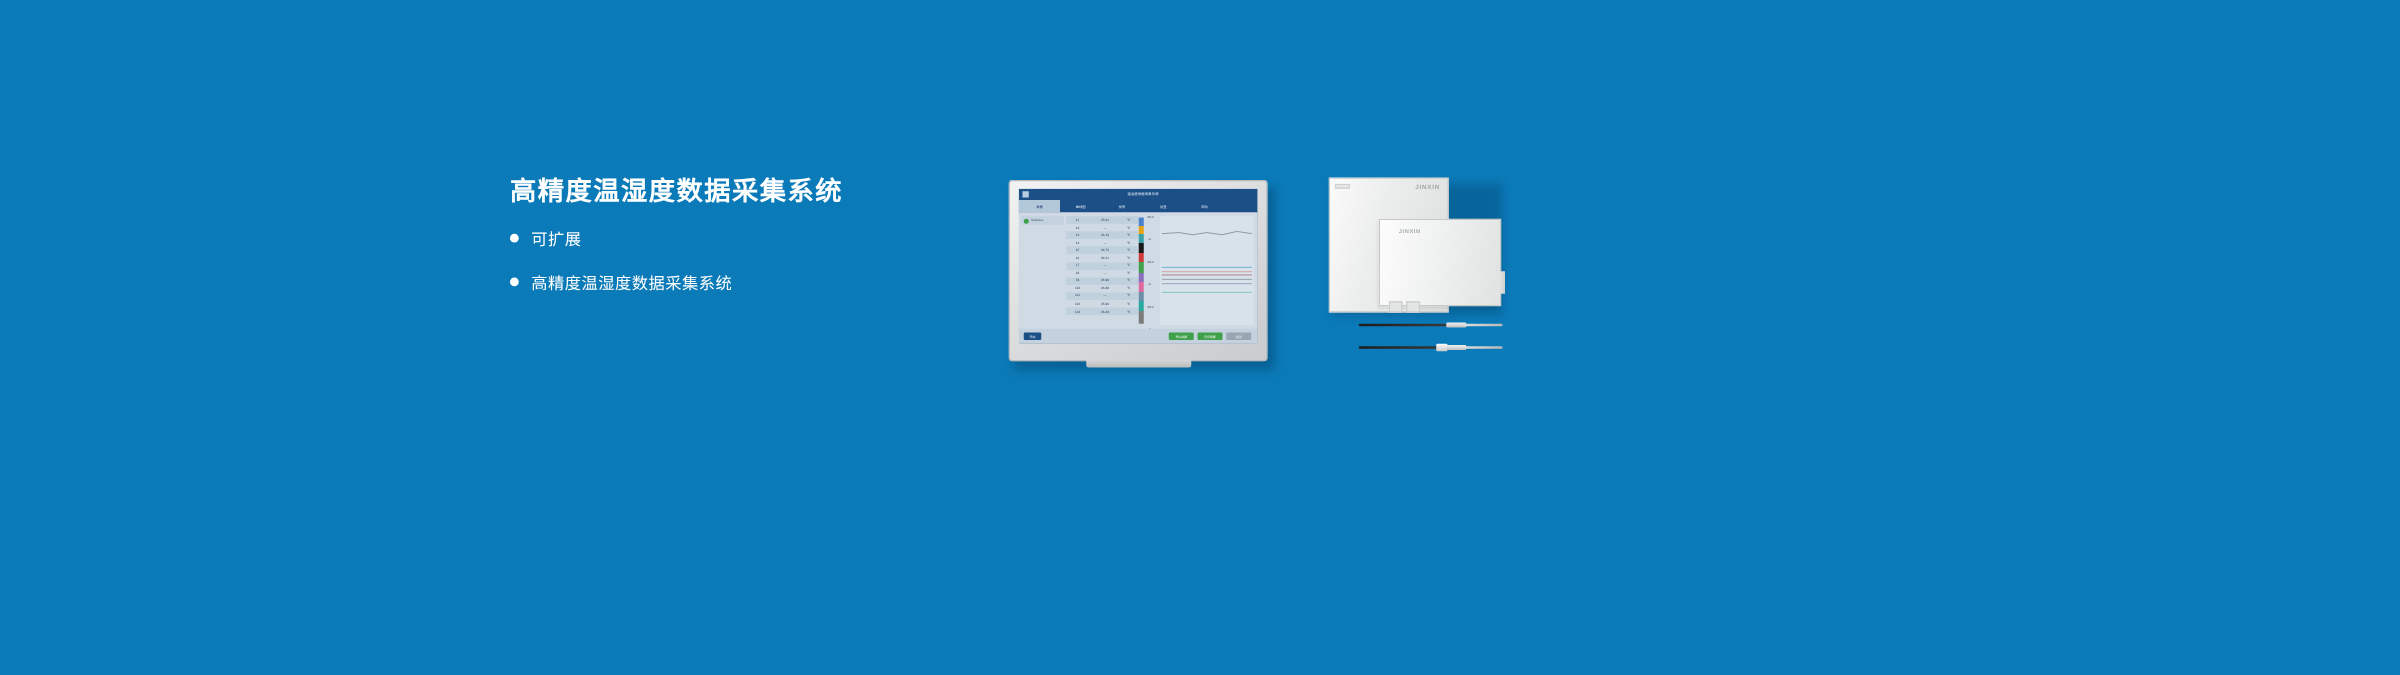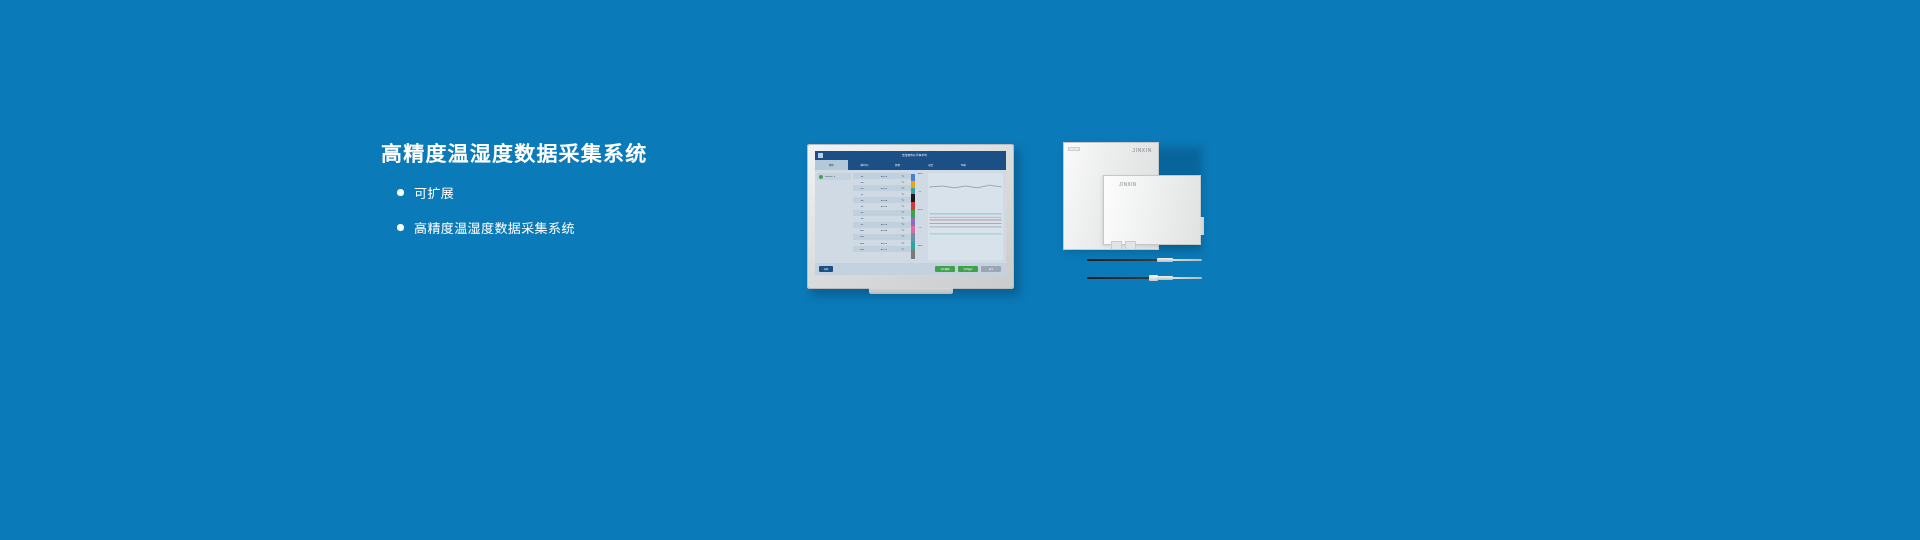--- a/index.html
+++ b/index.html
@@ -6,32 +6,32 @@
   html,body{margin:0;padding:0;}
   body{
     width:1920px;height:540px;
     background:#0b7ab8;
     font-family:"Liberation Sans","DejaVu Sans",sans-serif;
     overflow:hidden;position:relative;
   }
   .banner{position:absolute;inset:0;background:#0b7ab8;}
 
   
-  .text-block{position:absolute;left:381px;top:140px;width:420px;}
+  .text-block{position:absolute;left:408px;top:140px;width:420px;font-family:Liberation Serif, serif;}
   .headline{
     font-size:21px;font-weight:bold;color:#ffffff;
     letter-spacing:1.2px;line-height:1.3;margin:0 0 14px 0;
     white-space:nowrap;
   }
   .subhead{
     font-size:13.5px;font-weight:normal;color:#ffffff;
     letter-spacing:0.4px;line-height:1.4;margin:0 0 18px 0;
     white-space:nowrap;opacity:.97;
   }
-  .bullets{list-style:none;margin:16px;padding:0;}
+  .bullets{list-style:none;margin:0;padding:0;}
   .bullets li{
     display:flex;align-items:center;gap:10px;
     font-size:13px;color:#ffffff;letter-spacing:.4px;
     margin-bottom:16px;white-space:nowrap;
   }
   .dot{
     width:7px;height:7px;border-radius:50%;background:#ffffff;
     display:inline-block;flex:0 0 auto;
   }
 

